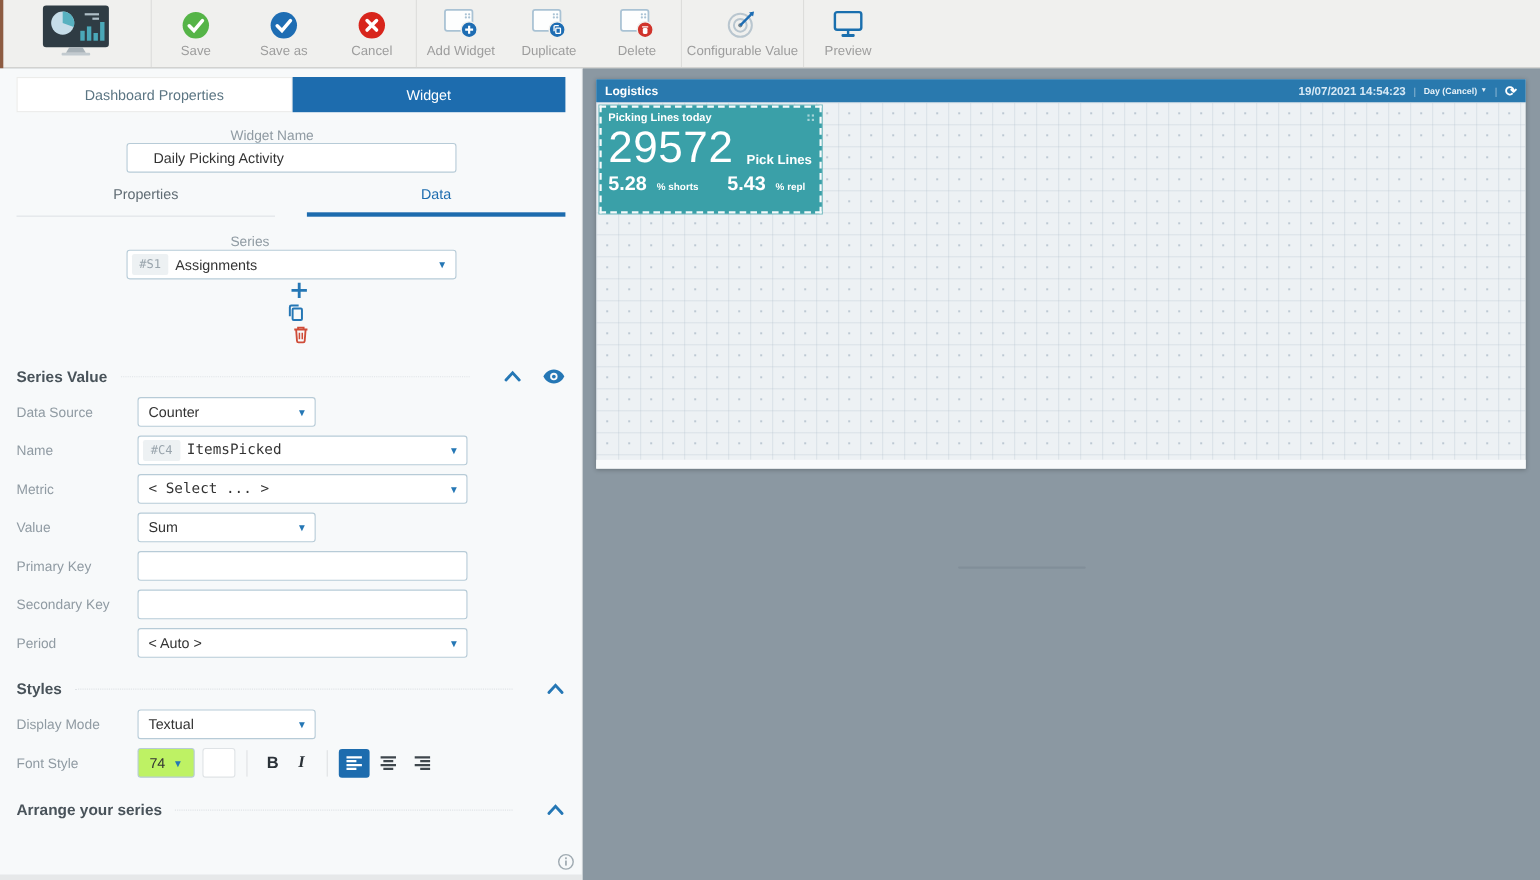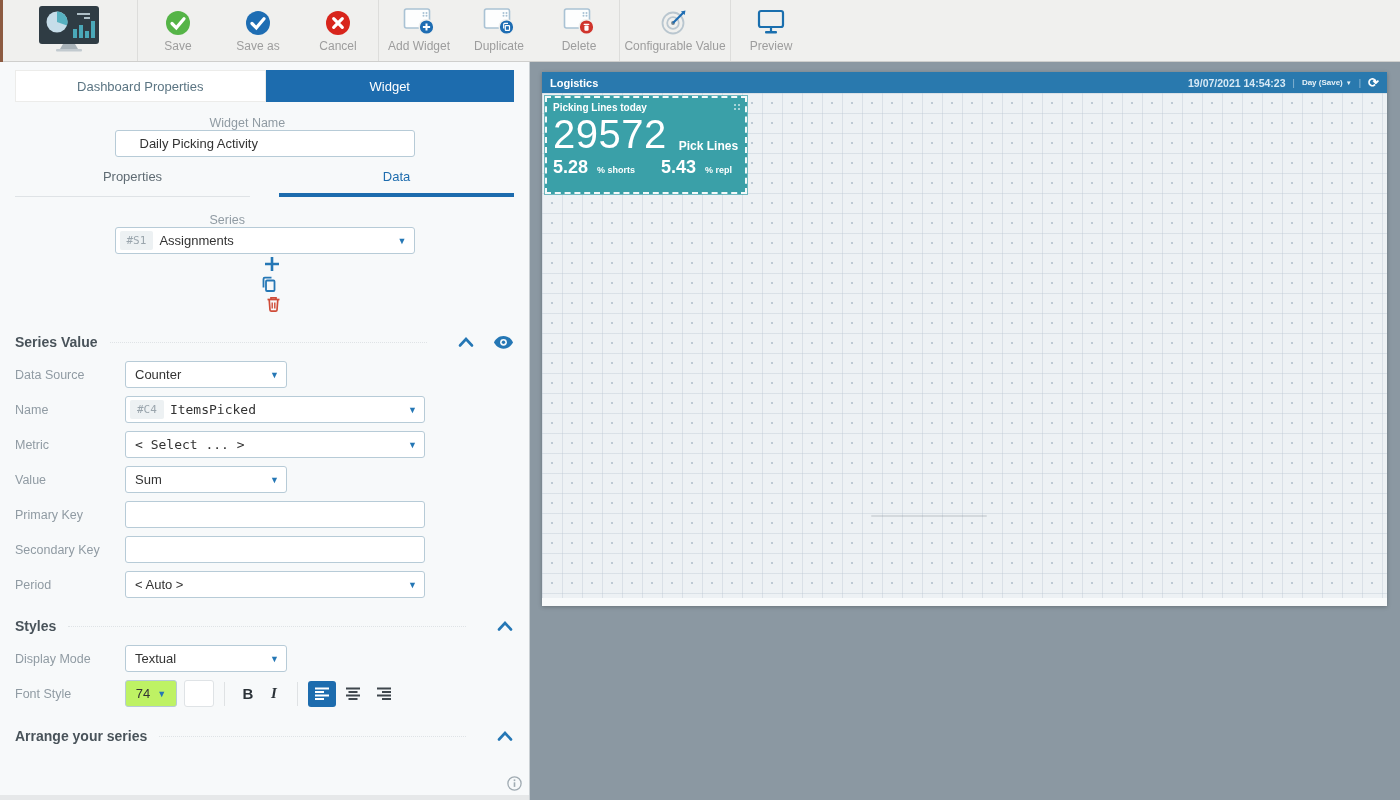--- a/index.html
+++ b/index.html
@@ -70,21 +70,21 @@
                color:#3f474d; margin-right:3px; cursor:pointer; }
   .align-btn.active { background:#1d6cae; color:#ffffff; }
 
   .arrange-area { display:block; margin:11px 15px 0 125px; width:382px; height:92px; resize:none;
                   border:1px solid #c3ccd2; border-radius:3px; background:#fff; padding:6px 9px;
                   font-family:"DejaVu Sans Mono", monospace; font-size:12px; color:#444; outline:none; }
   .panel-info { position:absolute; right:7px; bottom:9px; }
 
   
   .stage { position:absolute; top:62px; left:531px; right:0; bottom:0; background:#8b98a2; }
-  .dashboard { position:absolute; left:11px; top:10px; width:845px; height:534px; background:#edf1f4;
+  .dashboard { position:absolute; left:11px; top:10px; width:845px; height:354px; background:#edf1f4;
                box-shadow:0 1px 4px rgba(0,0,0,0.25); }
   .dash-header { height:21px; background:#2979ae; display:flex; align-items:center;
                  justify-content:space-between; padding:0 8px; }
   .dash-title { color:#fff; font-size:11px; font-weight:bold; }
   .dash-meta { display:flex; align-items:center; gap:7px; }
   .dash-dt { color:#d7e9f5; font-size:10.5px; font-weight:bold; }
   .dash-pipe { color:rgba(255,255,255,0.5); font-size:9px; }
   .dash-period { color:#e6f1f8; font-size:8px; font-weight:bold; display:flex; align-items:center; gap:3px; cursor:pointer; }
   .dash-period .pv { font-size:6px; }
   .dash-refresh { color:#fff; font-size:13px; font-weight:bold; line-height:1; cursor:pointer; }
@@ -437,21 +437,21 @@
 
 <div class="stage">
   <div class="dashboard">
 
     <div class="dash-header">
       <span class="dash-title">Logistics</span>
       <span class="dash-meta">
         <span class="dash-dt">19/07/2021 14:54:23</span>
         <span class="dash-pipe">|</span>
         <span class="dash-period">
-          <span>Day (Save)</span>
+          <span>Day (Cancel)</span>
           <span class="pv">▼</span>
         </span>
         <span class="dash-pipe">|</span>
         <span class="dash-refresh">⟳</span>
       </span>
     </div>
 
     <div class="canvas">
       <div class="widget">
         <div class="w-title">Picking Lines today</div>

